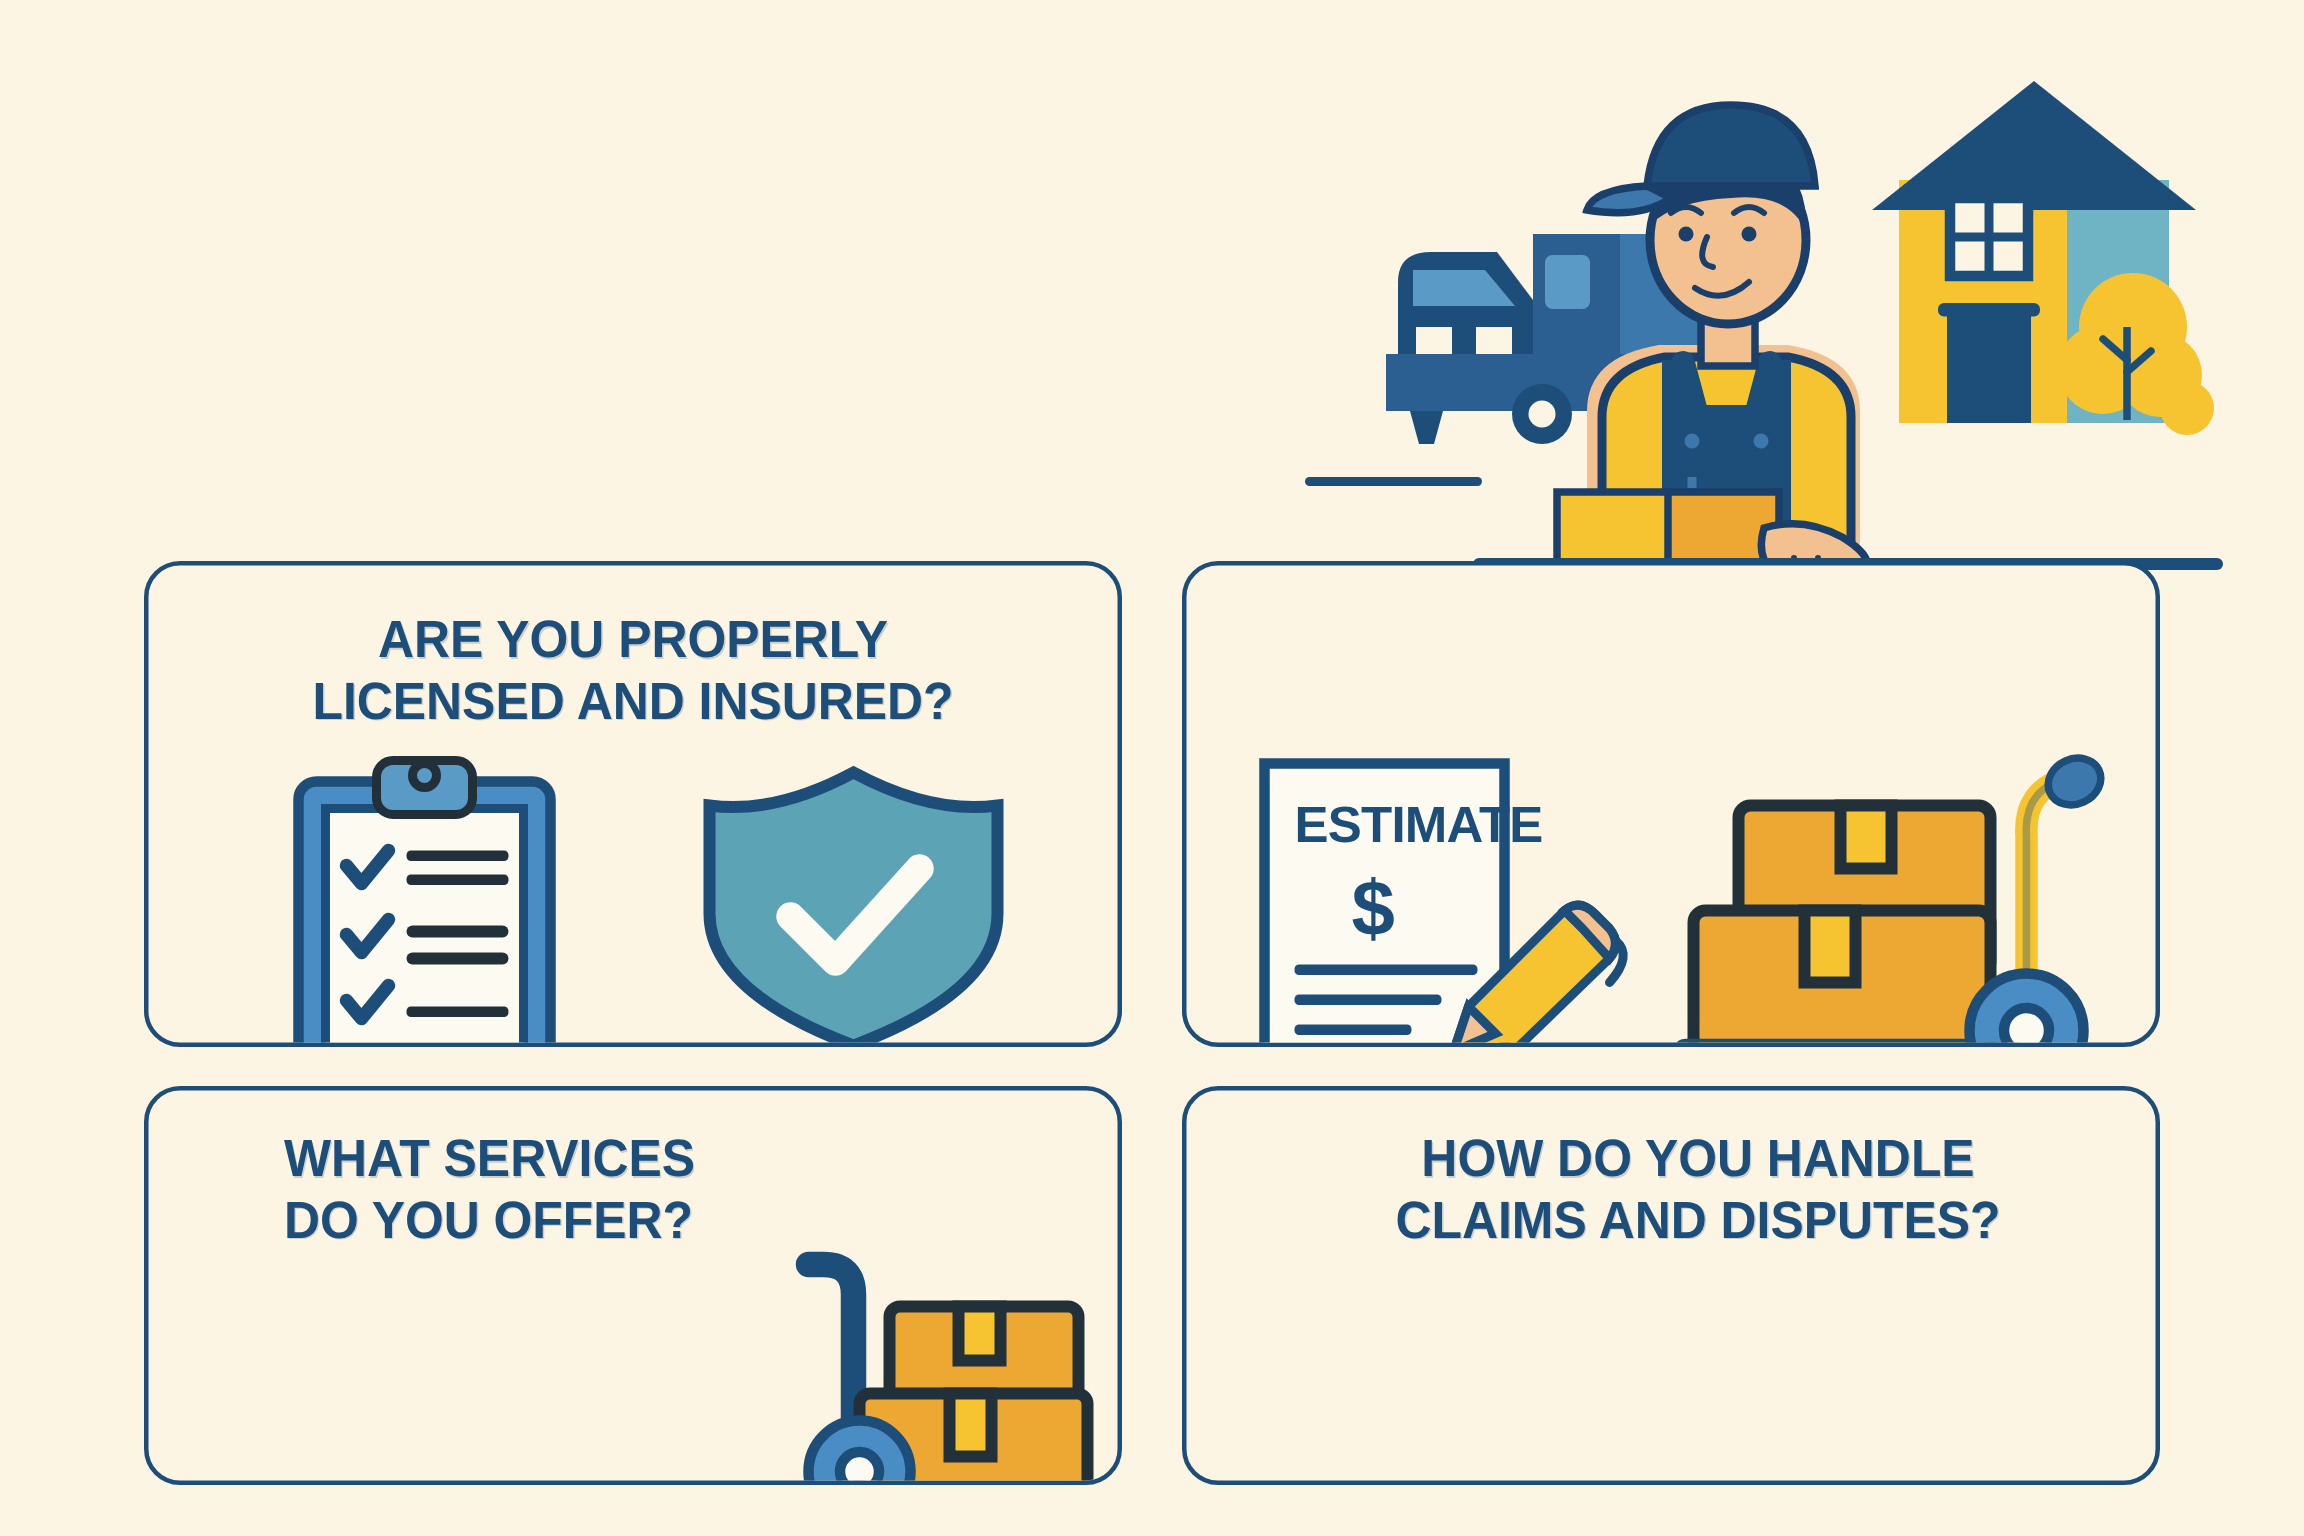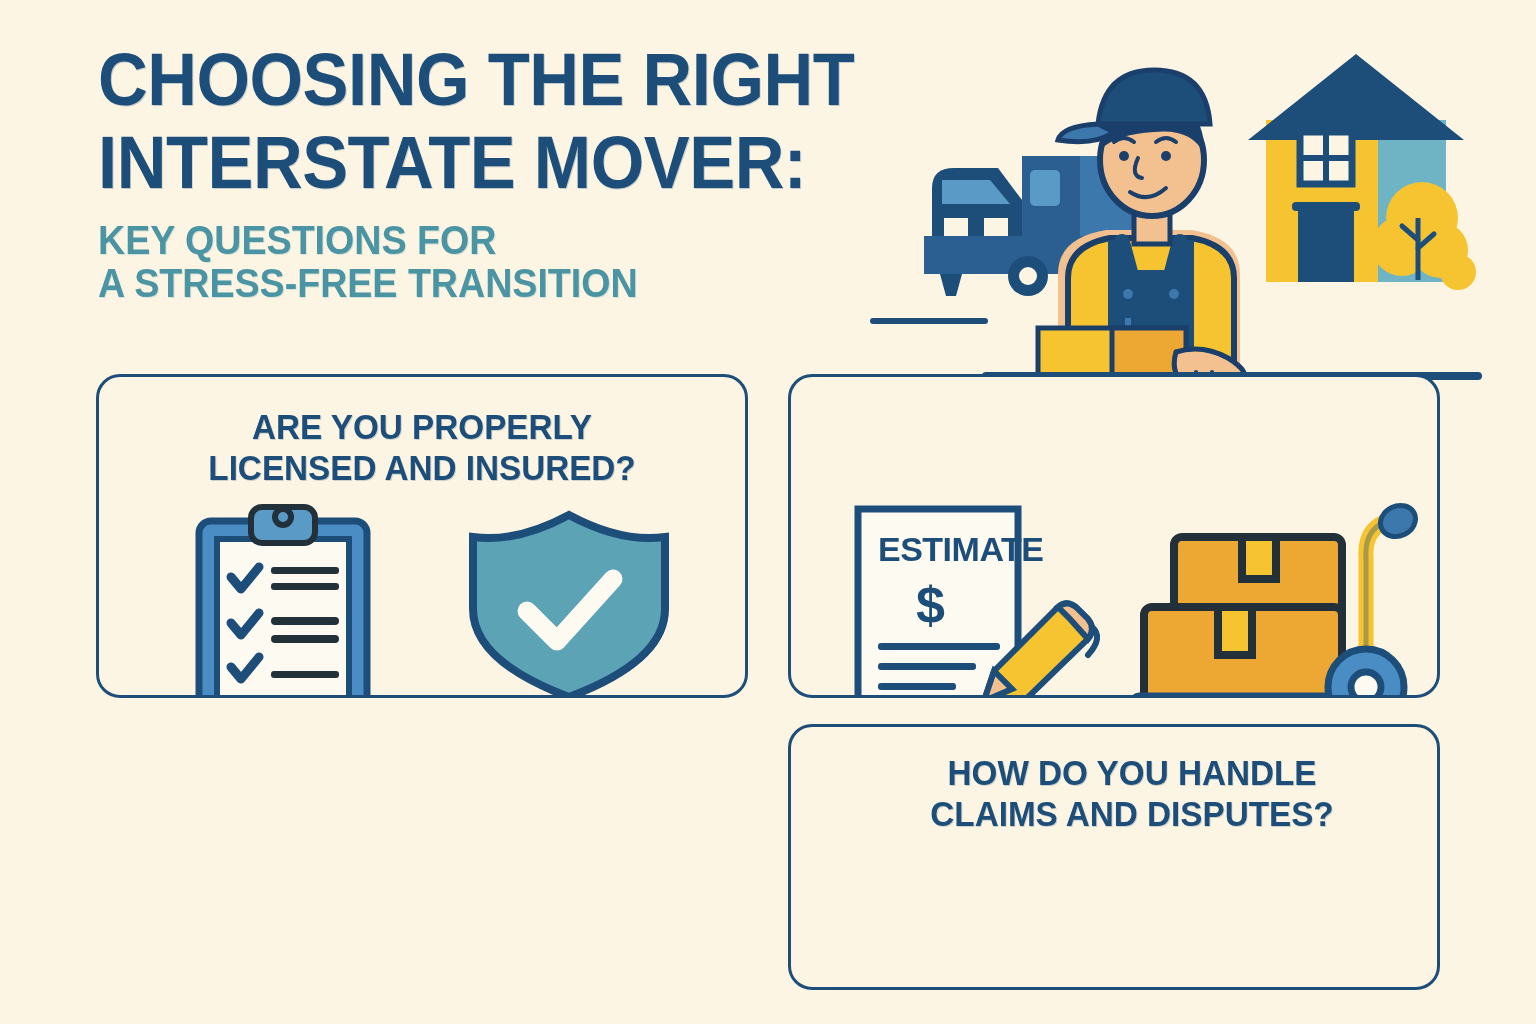--- a/index.html
+++ b/index.html
@@ -74,37 +74,29 @@
   }
   .card-title span { display:block; transform:scaleX(0.95); }
   .card-3 .card-title, .card-4 .card-title { top:26px; }
   .card-3 .card-title { text-align:left; padding-left:76px; }
   .card-4 .card-title { text-align:center;margin-left:36px; }
 
   .card-art { position:absolute; }
   .card-art svg { display:block; }
 
   .art-c1 { left:0; top:122px; width:652px; height:202px; }
-  .art-c2 { left:15px; top:118px; width:652px; height:206px; }
+  .art-c2 { left:0; top:118px; width:652px; height:206px; }
   .art-c3 { left:0; top:58px;  width:652px; height:208px; }
   .art-c4 { left:0; top:100px; width:652px; height:166px; }
 </style>
 </head>
 <body>
 
 <div id="stage">
 
-  <div class="header">
-    <div class="title-line">CHOOSING THE RIGHT</div>
-    <div class="title-line">INTERSTATE MOVER:</div>
-    <div class="subtitle-block">
-      <div class="subtitle-line">KEY QUESTIONS FOR</div>
-      <div class="subtitle-line">A STRESS-FREE TRANSITION</div>
-    </div>
-  </div>
 
   <div class="hero">
     <svg viewBox="0 0 620 352" xmlns="http://www.w3.org/2000/svg">
 
       <rect x="8" y="290" width="118" height="6" rx="3" fill="#1d4e7a"></rect>
 
       <g>
         <rect x="404" y="92" width="180" height="162" fill="#6fb4c4"></rect>
         <rect x="404" y="92" width="112" height="162" fill="#f5c430"></rect>
 
@@ -253,20 +245,47 @@
 
           <rect x="326" y="200" width="230" height="14" rx="7" fill="#f5c430" stroke="#1d4e7a" stroke-width="5"></rect>
 
           <circle cx="560" cy="192" r="38" fill="#4a8dc4" stroke="#1d4e7a" stroke-width="7"></circle>
           <circle cx="560" cy="192" r="15" fill="#fdfaf2" stroke="#1d4e7a" stroke-width="7"></circle>
         </g>
       </svg>
     </div>
   </div>
 
+  <div class="card card-3">
+    <div class="card-title">
+      <span>WHAT SERVICES</span>
+      <span>DO YOU OFFER?</span>
+    </div>
+    <div class="card-art art-c3">
+      <svg viewBox="0 0 652 208" xmlns="http://www.w3.org/2000/svg">
+        <g>
+
+          <path d="M470 196 L470 78 Q470 58 450 58 L440 58" stroke="#1d4e7a" stroke-width="17" fill="none" stroke-linecap="round" stroke-linejoin="round"></path>
+
+          <rect x="494" y="86" width="126" height="92" rx="7" fill="#eda733" stroke="#22303a" stroke-width="8"></rect>
+          <rect x="540" y="86" width="28" height="36" fill="#f5c430" stroke="#22303a" stroke-width="8"></rect>
+
+          <rect x="474" y="144" width="152" height="78" rx="7" fill="#eda733" stroke="#22303a" stroke-width="8"></rect>
+          <rect x="534" y="144" width="28" height="42" fill="#f5c430" stroke="#22303a" stroke-width="8"></rect>
+
+          <rect x="460" y="206" width="180" height="12" rx="6" fill="#1d4e7a"></rect>
+
+          <circle cx="474" cy="196" r="34" fill="#4a8dc4" stroke="#1d4e7a" stroke-width="7"></circle>
+          <circle cx="474" cy="196" r="13" fill="#fdfaf2" stroke="#1d4e7a" stroke-width="7"></circle>
+
+          <path d="M0 218 L640 218 Q652 218 652 206" stroke="#1d4e7a" stroke-width="5" fill="none"></path>
+        </g>
+      </svg>
+    </div>
+  </div>
 
   <div class="card card-4">
     <div class="card-title">
       <span>HOW DO YOU HANDLE</span>
       <span>CLAIMS AND DISPUTES?</span>
     </div>
   </div>
 
 </div>
 

